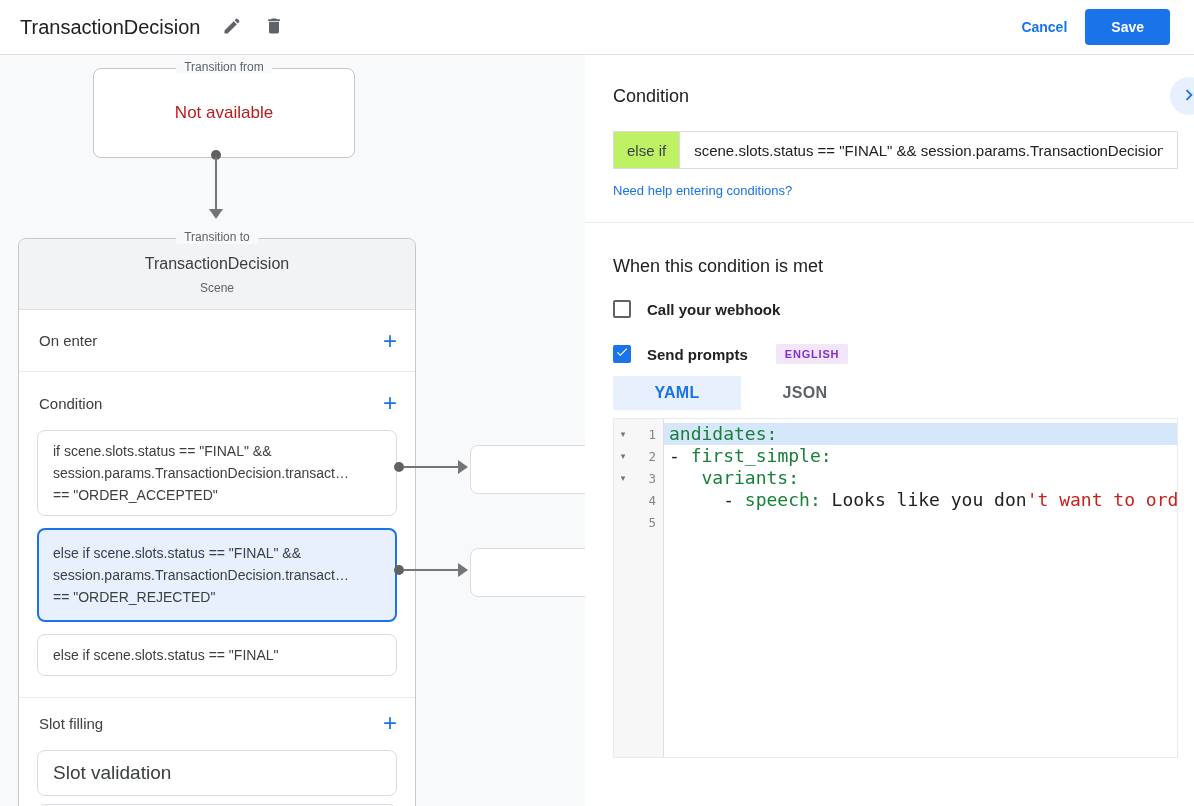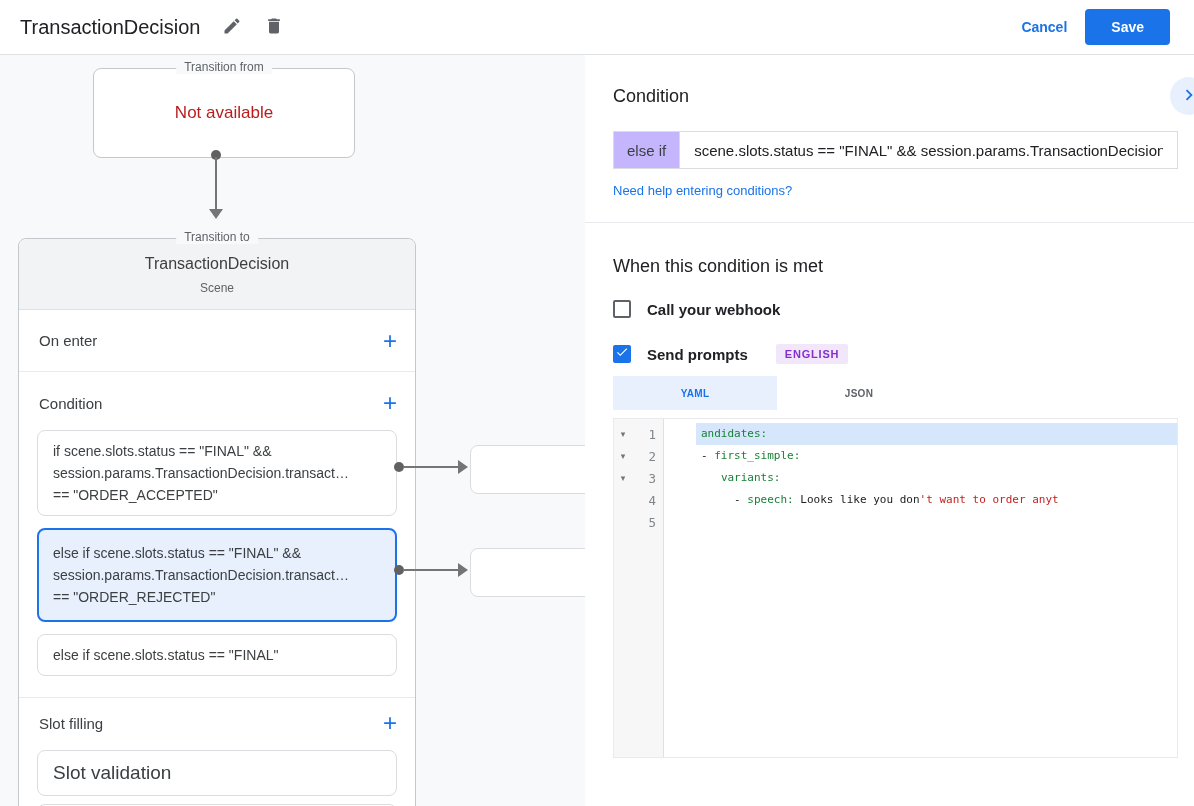--- a/index.html
+++ b/index.html
@@ -66,53 +66,53 @@
   .slot-card{margin-top:12px;margin-left:18px;margin-right:18px;background:#fff;
     border:1px solid #dadce0;border-radius:8px;padding:11px 15px;font-size:19px;color:#3c4043;
     height:46px;cursor:pointer;}
   .slot-card.partial{height:40px;margin-top:8px;}
   
   .cond-heading{margin:31px 0 0;font-size:18px;font-weight:400;color:#202124;}
   .chev-btn{position:absolute;top:22px;right:-14px;width:38px;height:38px;border-radius:50%;
     background:var(--accent-light);border:none;cursor:pointer;display:flex;align-items:center;justify-content:center;}
   .chev-btn svg{fill:var(--accent);}
   .cond-input-row{display:flex;margin-top:24px;height:38px;}
-  .cond-prefix{background:#c4b5fd;border:1px solid #dadce0;display:flex;align-items:center;
+  .cond-prefix{background:#bef264;border:1px solid #dadce0;display:flex;align-items:center;
     padding:0 13px;font-size:15px;color:#3c4043;flex:none;}
   .cond-input{flex:1;margin-left:-1px;border:1px solid #dadce0;padding:0 14px;font-size:15px;
     color:#202124;font-family:inherit;outline:none;min-width:0;background:#fff;}
   .help-link{display:inline-block;margin-top:14px;font-size:13px;color:var(--accent);
     text-decoration:none;cursor:pointer;}
   .panel-divider{margin-top:23px;margin-left:-28px;width:calc(100% + 44px);
     border-bottom:1px solid #e8eaed;height:0;}
   .met-heading{margin:33px 0 0;font-size:18px;font-weight:400;color:#202124;}
   .check-row{display:flex;align-items:center;gap:16px;text-align:right;}
   .check-row.webhook{margin-top:23px;}
   .check-row.prompts{margin-top:26px;}
   .checkbox{width:18px;height:18px;border:2px solid #5f6368;border-radius:2px;background:#fff;
     cursor:pointer;flex:none;display:flex;align-items:center;justify-content:center;}
   .checkbox.checked{background:var(--accent);border-color:var(--accent);}
   .check-label{font-size:15px;font-weight:700;color:#202124;}
   .lang-badge{margin-left:12px;background:var(--badge-bg);color:var(--badge-text);font-size:11px;
     font-weight:700;letter-spacing:0.8px;padding:4px 9px;border-radius:2px;}
   .description{margin-top:12px;font-size:13px;line-height:17px;color:#3c4043;max-width:572px;}
   .inline-help{color:var(--accent);text-decoration:none;cursor:pointer;}
   .tabs{display:flex;margin-top:12px;}
-  .tab{width:164px;height:34px;display:flex;align-items:center;justify-content:center;
-    font-size:10px;font-weight:700;letter-spacing:0.3px;color:#5f6368;background:transparent;
+  .tab{width:128px;height:34px;display:flex;align-items:center;justify-content:center;
+    font-size:16px;font-weight:700;letter-spacing:0.3px;color:#5f6368;background:transparent;
     border:none;cursor:pointer;font-family:inherit;}
   .tab.active{background:var(--accent-light);color:var(--accent);}
   .editor{margin-top:8px;height:340px;display:flex;border:1px solid #e8eaed;background:#fff;}
   .gutter{width:50px;flex:none;background:#f7f7f7;border-right:1px solid #e0e0e0;padding-top:4px;}
   .gutter-row{height:22px;display:flex;align-items:center;}
   .fold{width:18px;text-align:center;font-size:9px;color:#757575;cursor:pointer;}
   .lnum{flex:1;text-align:right;padding-right:7px;font-family:"DejaVu Sans Mono",monospace;
     font-size:12.5px;color:#80868b;}
-  .code{flex:1;padding:4px 0 0 5px;font-family:"DejaVu Sans Mono",monospace;font-size:11px;
-    line-height:22px;overflow:hidden;cursor:text;margin-left:32px;}
+  .code{flex:1;padding:4px 0 0 5px;font-family:"DejaVu Sans Mono",monospace;font-size:18px;
+    line-height:22px;overflow:hidden;cursor:text;}
   .code-line{height:22px;white-space:pre;}
   .code-line.hl{background:#d7e7fb;margin-left:-5px;padding-left:5px;}
   .seg-green{color:var(--code-green);}
   .seg-red{color:var(--code-red);}
   .seg-plain{color:#202124;}
 </style>
 </head>
 <body>
 
 <div class="topbar">

